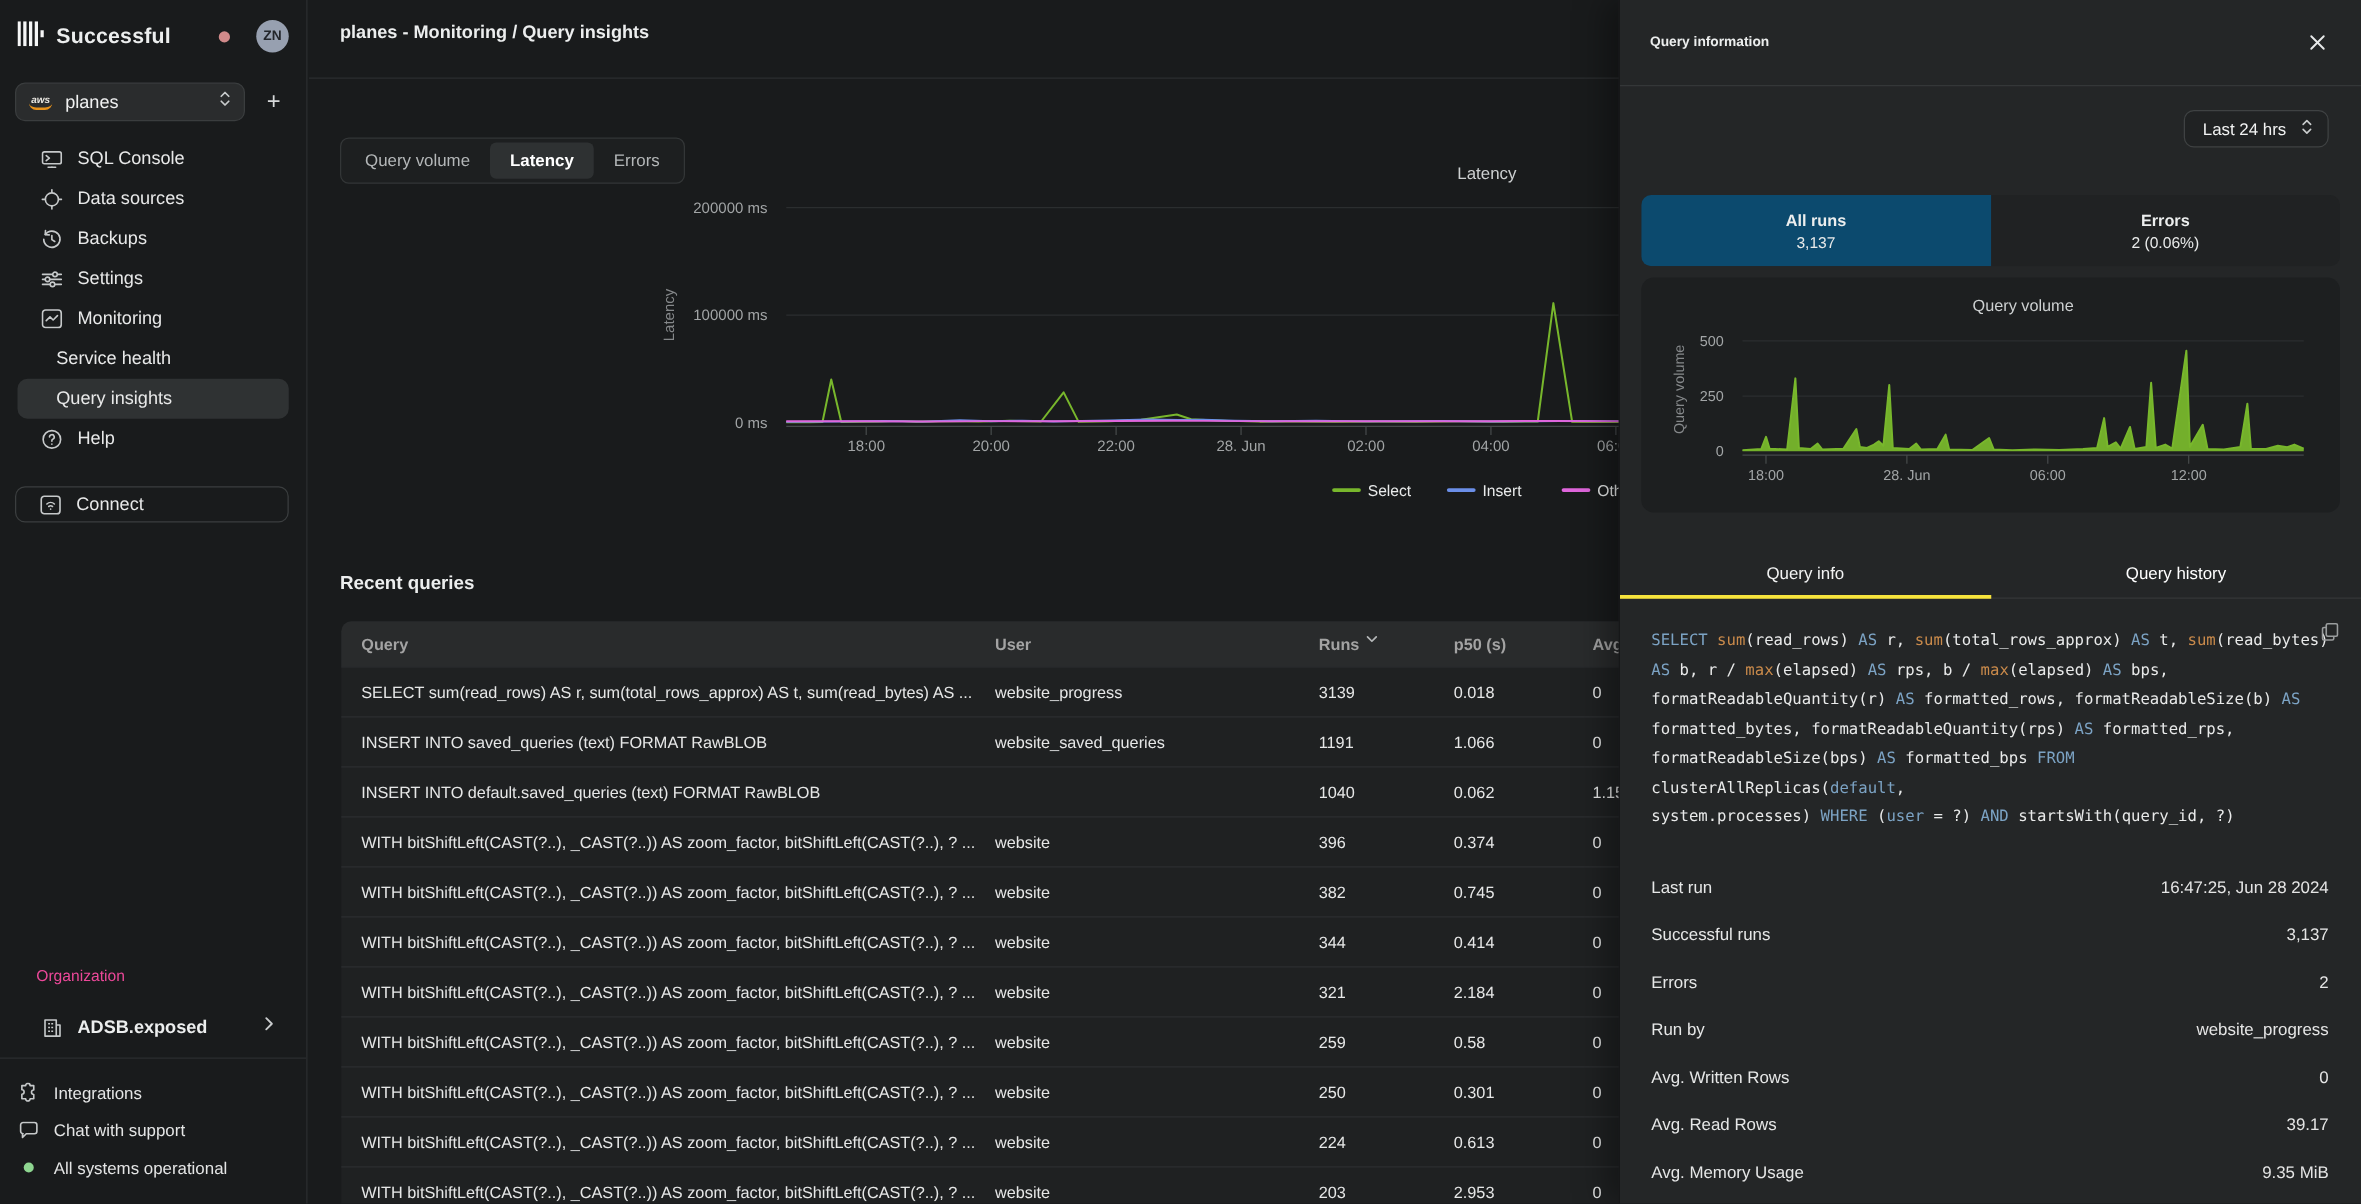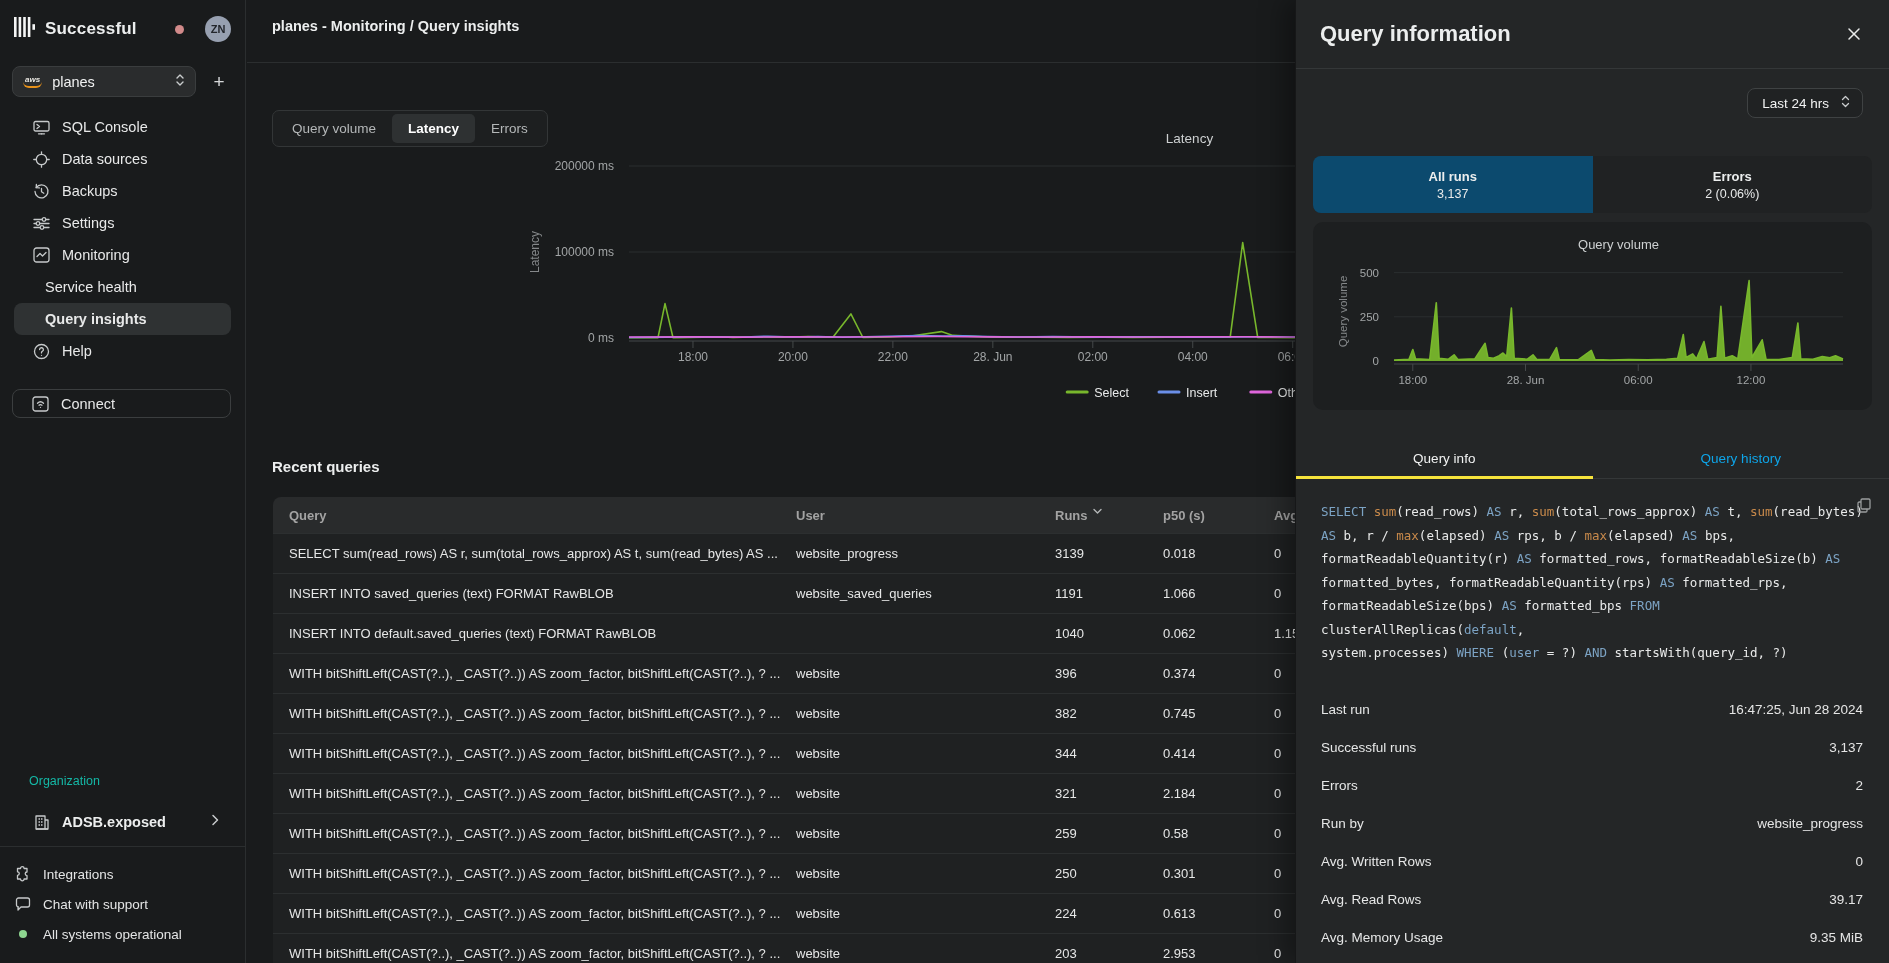--- a/index.html
+++ b/index.html
@@ -23,26 +23,26 @@
   .service-name { font-size:14.5px; margin-left:10px; color:#f0f1f1; }
   .service-select .updown { margin-left:auto; }
   .add-btn { margin-left:auto; width:28px; height:28px; border:none; background:transparent;
     color:#d6d8d9; font-size:19px; line-height:1; cursor:pointer; }
   .nav { padding:10px 14px 0 14px; }
   .nav-item { height:32px; display:flex; align-items:center; padding-left:19px;
     border-radius:8px; cursor:pointer; }
   .nav-item .nav-icon { width:17px; display:flex; justify-content:center; margin-right:12px; }
   .nav-label { font-size:14.5px; color:#e8e9e9; }
   .nav-item.sub { padding-left:31px; }
-  .nav-item.selected { background:#2f3233;font-weight:bold; }
+  .nav-item.selected { background:#2f3233; }
   .connect-btn { margin:22px 14px 0 12px; height:29px; border:1px solid #3b3e3f; border-radius:8px;
     background:transparent; display:flex; align-items:center; padding-left:19px; cursor:pointer; }
   .connect-btn .nav-icon { margin-right:12px; display:flex; }
   .spacer { flex:1; }
-  .org-label { padding:0 14px 0 29px; font-size:12.5px; color:#14b8a6; }
+  .org-label { padding:0 14px 0 29px; font-size:12.5px; color:#ec4899; }
   .org-row { margin:10px 14px 0 14px; height:32px; display:flex; align-items:flex-end;
     padding-left:19px; border-radius:8px; cursor:pointer; }
   .org-row .nav-icon { width:17px; display:flex; justify-content:center; margin-right:12px; }
   .org-name { font-size:14.5px; font-weight:600; }
   .org-row .chev { margin-left:auto; margin-right:12px; }
   .foot-divider { border-top:1px solid #2b2e2f; margin:16px 0 12px 0; }
   .foot-item { height:30px; display:flex; align-items:center; padding-left:14px; cursor:pointer;text-align:center; }
   .foot-item .nav-icon { width:17px; display:flex; justify-content:center; margin-right:12px; }
   .foot-label { font-size:13.5px; color:#e4e5e5; }
   .status-dot { width:8px; height:8px; border-radius:50%; }
@@ -68,38 +68,38 @@
   .t-head .t-cell { font-size:13px; font-weight:600; color:#a3a3a3; display:flex; align-items:flex-start; }
   .t-body .t-row { height:40px; background:#1f2122; border-top:1px solid #2c2f30; cursor:pointer; }
   .t-cell { font-size:13px; color:#e6e7e7; white-space:nowrap; overflow:hidden; padding-right:14px; }
   .sort-ic { margin-left:5px; display:flex; }
 
   
   .panel { position:absolute; right:0; top:0; width:594px; height:963px; background:#242627;
     border-left:1px solid #161718; box-shadow:-10px 0 24px rgba(0,0,0,.35); overflow:hidden; }
   .panel-header { height:69px; border-bottom:1px solid #343738; display:flex;
     align-items:center; padding:0 24px; }
-  .panel-title { font-size:22px; font-weight:700;text-align:right; }
+  .panel-title { font-size:11px; font-weight:700;text-align:right; }
   .close-btn { margin-left:auto; background:transparent; border:none; cursor:pointer;
     display:flex; padding:4px; }
   .time-row { display:flex; justify-content:flex-end; padding:19px 26px 0 0; }
   .time-select { height:30px; background:#202223; border:1px solid #3f4243; border-radius:8px;
     color:#f2f3f3; font-size:13.5px; font-family:inherit; display:flex; align-items:center;
     gap:12px; padding:0 12px 0 14px; cursor:pointer;margin-left:13px; }
   .segments { margin:38px 17px 0 17px; height:57px; border-radius:8px; overflow:hidden;
     display:grid; grid-template-columns:1fr 1fr; }
   .segment { display:flex; flex-direction:column; align-items:center; justify-content:center;
     cursor:pointer; background:#202223; }
   .segment.active { background:#0c4a6e; }
   .seg-label { font-size:13px; font-weight:700; }
   .seg-value { font-size:12.5px; color:#e8eaea; margin-top:3px; }
   .vol-card { margin:9px 17px 0 17px; height:188px; background:#1d1f20; border-radius:10px; }
   .panel-tabs { margin-top:31px; display:flex; border-bottom:1px solid #343738; }
   .panel-tab { flex:1; text-align:center; padding:10px 0 12px 0; font-size:13.5px;
-    color:#0ea5e9; cursor:pointer; position:relative; }
+    color:#ffffff; cursor:pointer; position:relative; }
   .panel-tab.active { color:#f2f3f3; }
   .panel-tab.active::after { content:""; position:absolute; left:0; right:0; bottom:-1px;
     height:3px; background:var(--accent,#f7e43c); }
   .code-block { position:relative; margin:21px 24px 0 25px;
     font-family:"DejaVu Sans Mono","Liberation Mono", monospace; font-size:12.5px;
     line-height:23.5px; color:#e9eaea; }
   .tok-kw { color:#7ca3c4; }
   .tok-fn { color:#c98a4b; }
   .copy-btn { position:absolute; right:-6px; top:-2px; background:transparent; border:none;
     cursor:pointer; display:flex; }

